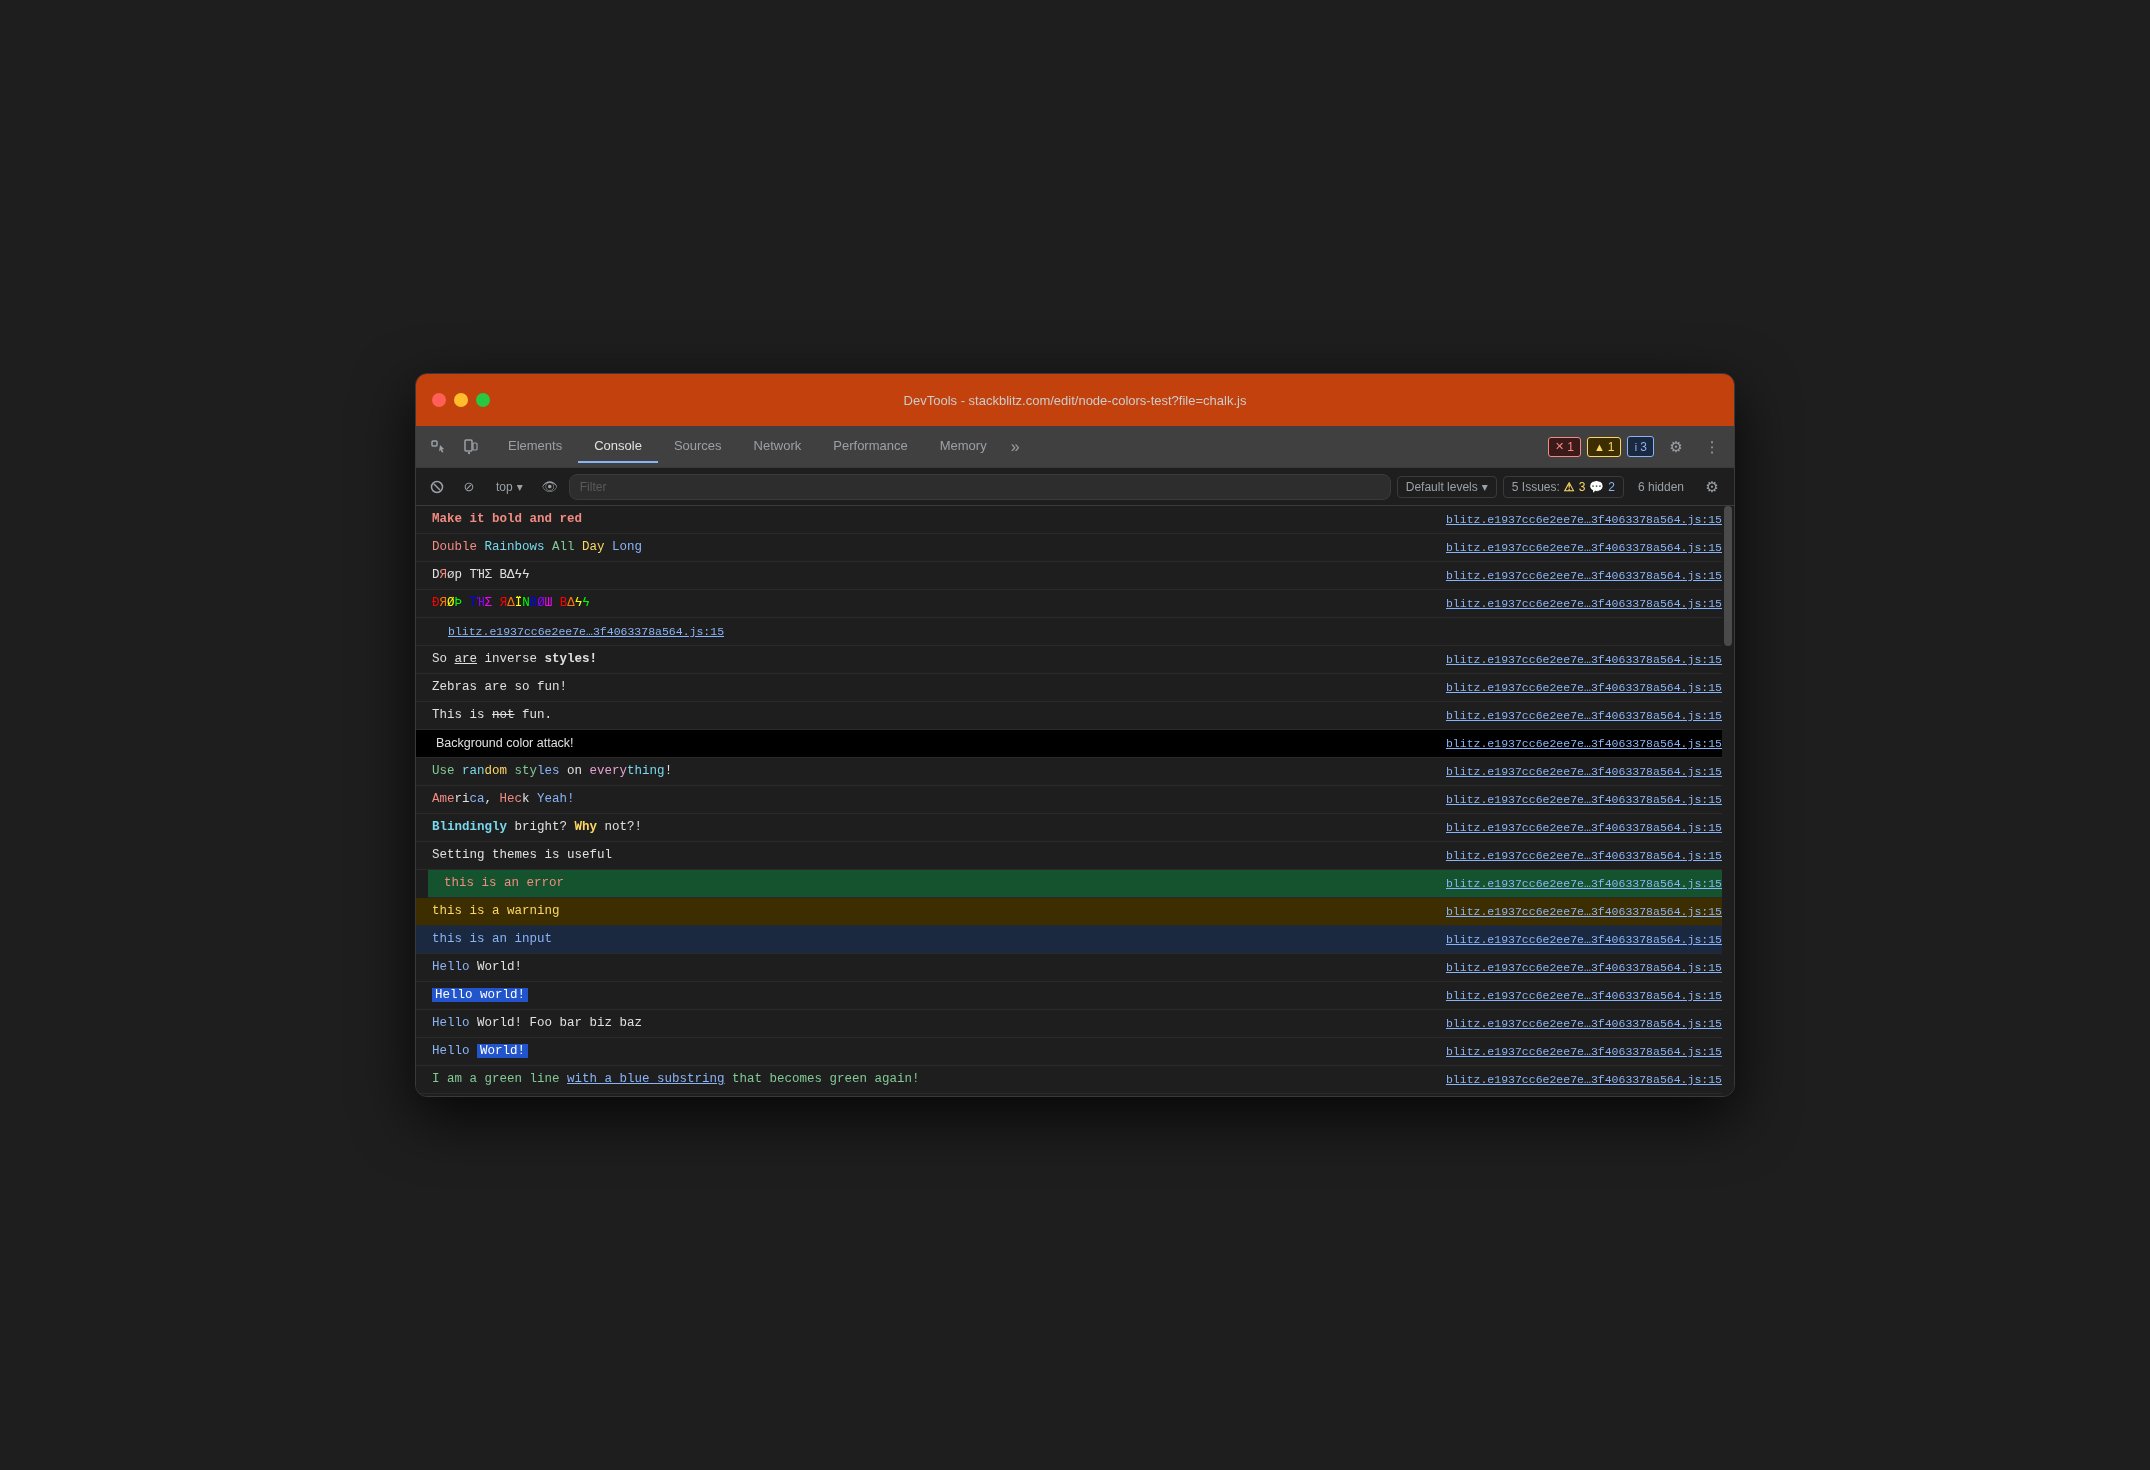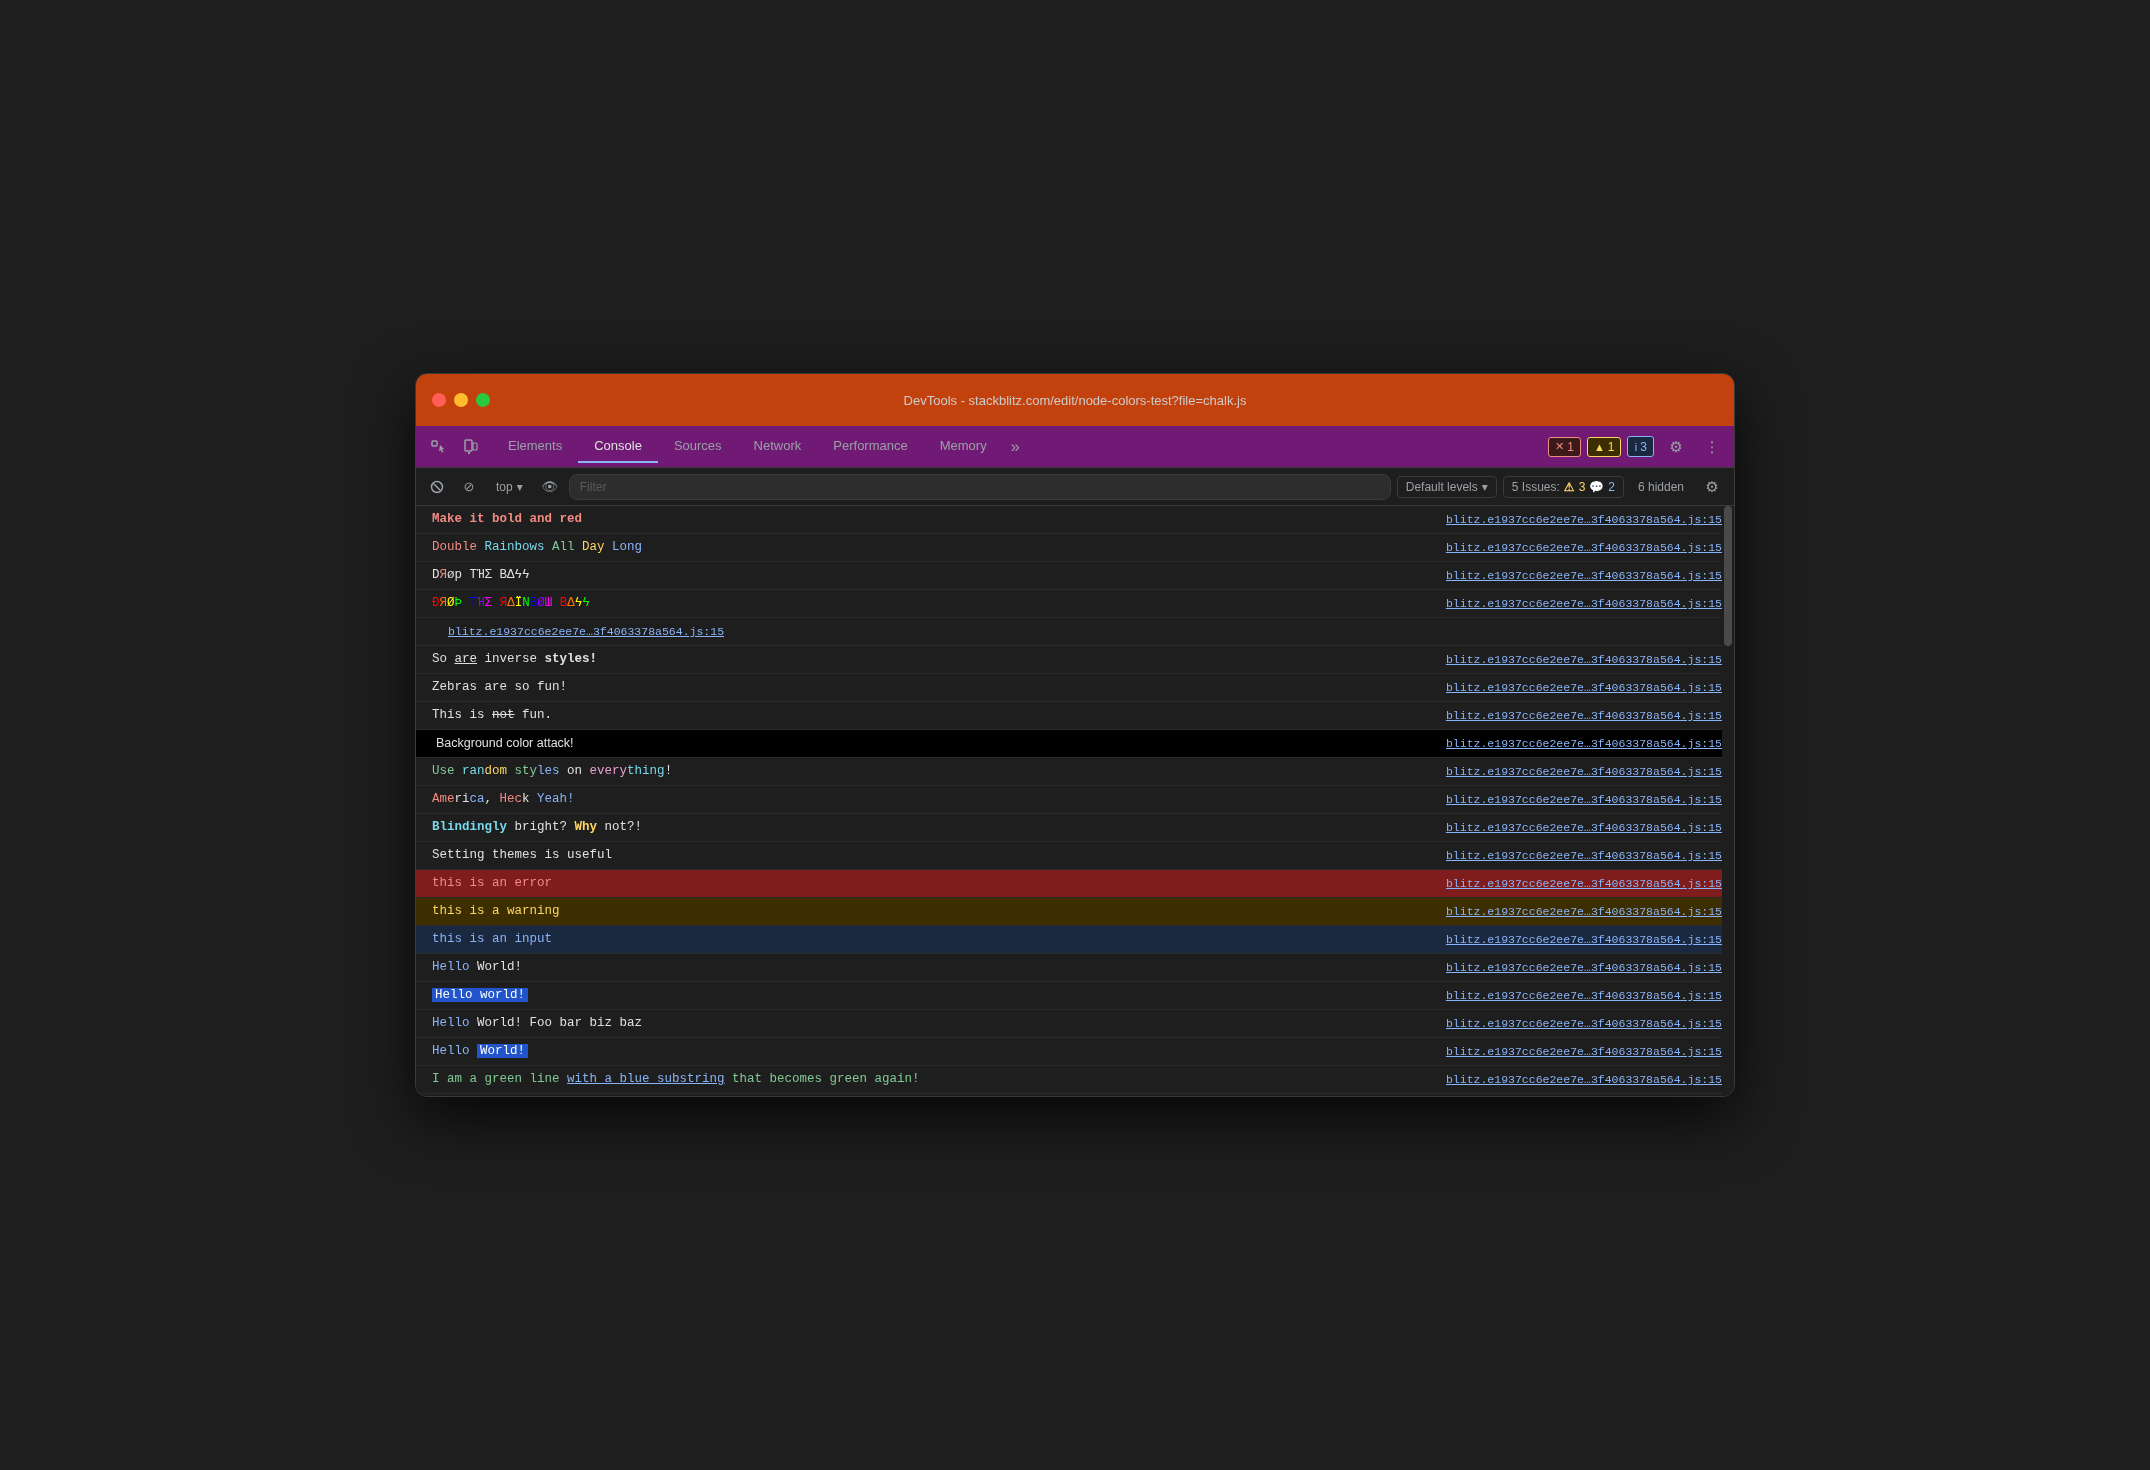--- a/index.html
+++ b/index.html
@@ -41,21 +41,21 @@
     .tl-yellow { background: #ffbd2e; }
     .tl-green { background: #28c840; }
     .window-title {
       position: absolute;
       left: 50%;
       transform: translateX(-50%);
       color: #ccc;
       font-size: 13px;
     }
     .devtools-tabs {
-      background: #701a75;
+      background: #404040;
       border-bottom: 1px solid #3a3a3a;
       display: flex;
       align-items: center;
       padding: 0 8px;
       height: 42px;
     }
     .tab-icons {
       display: flex;
       align-items: center;
       gap: 4px;
@@ -257,21 +257,21 @@
     .c-green { color: #81c995; }
     .c-blue { color: #8ab4f8; }
     .c-yellow { color: #fdd663; }
     .c-cyan { color: #78d9ec; }
     .c-magenta { color: #e8a0d0; }
     .c-orange { color: #ffa857; }
     .b-bold { font-weight: bold; }
     .b-italic { font-style: italic; }
     .b-underline { text-decoration: underline; }
     .b-strikethrough { text-decoration: line-through; }
-    .row-bg-error { background: #7f1d1d; }
+    .row-bg-error { background: #14532d; margin-left: 12px; }
     .row-bg-warn { background: #3c2e00; }
     .row-bg-info { background: #1a2840; }
     .row-bg-black { background: #000; }
 
     
     .r1 { color: #ff0000; }
     .r2 { color: #ff7700; }
     .r3 { color: #ffff00; }
     .r4 { color: #00ff00; }
     .r5 { color: #0000ff; }

